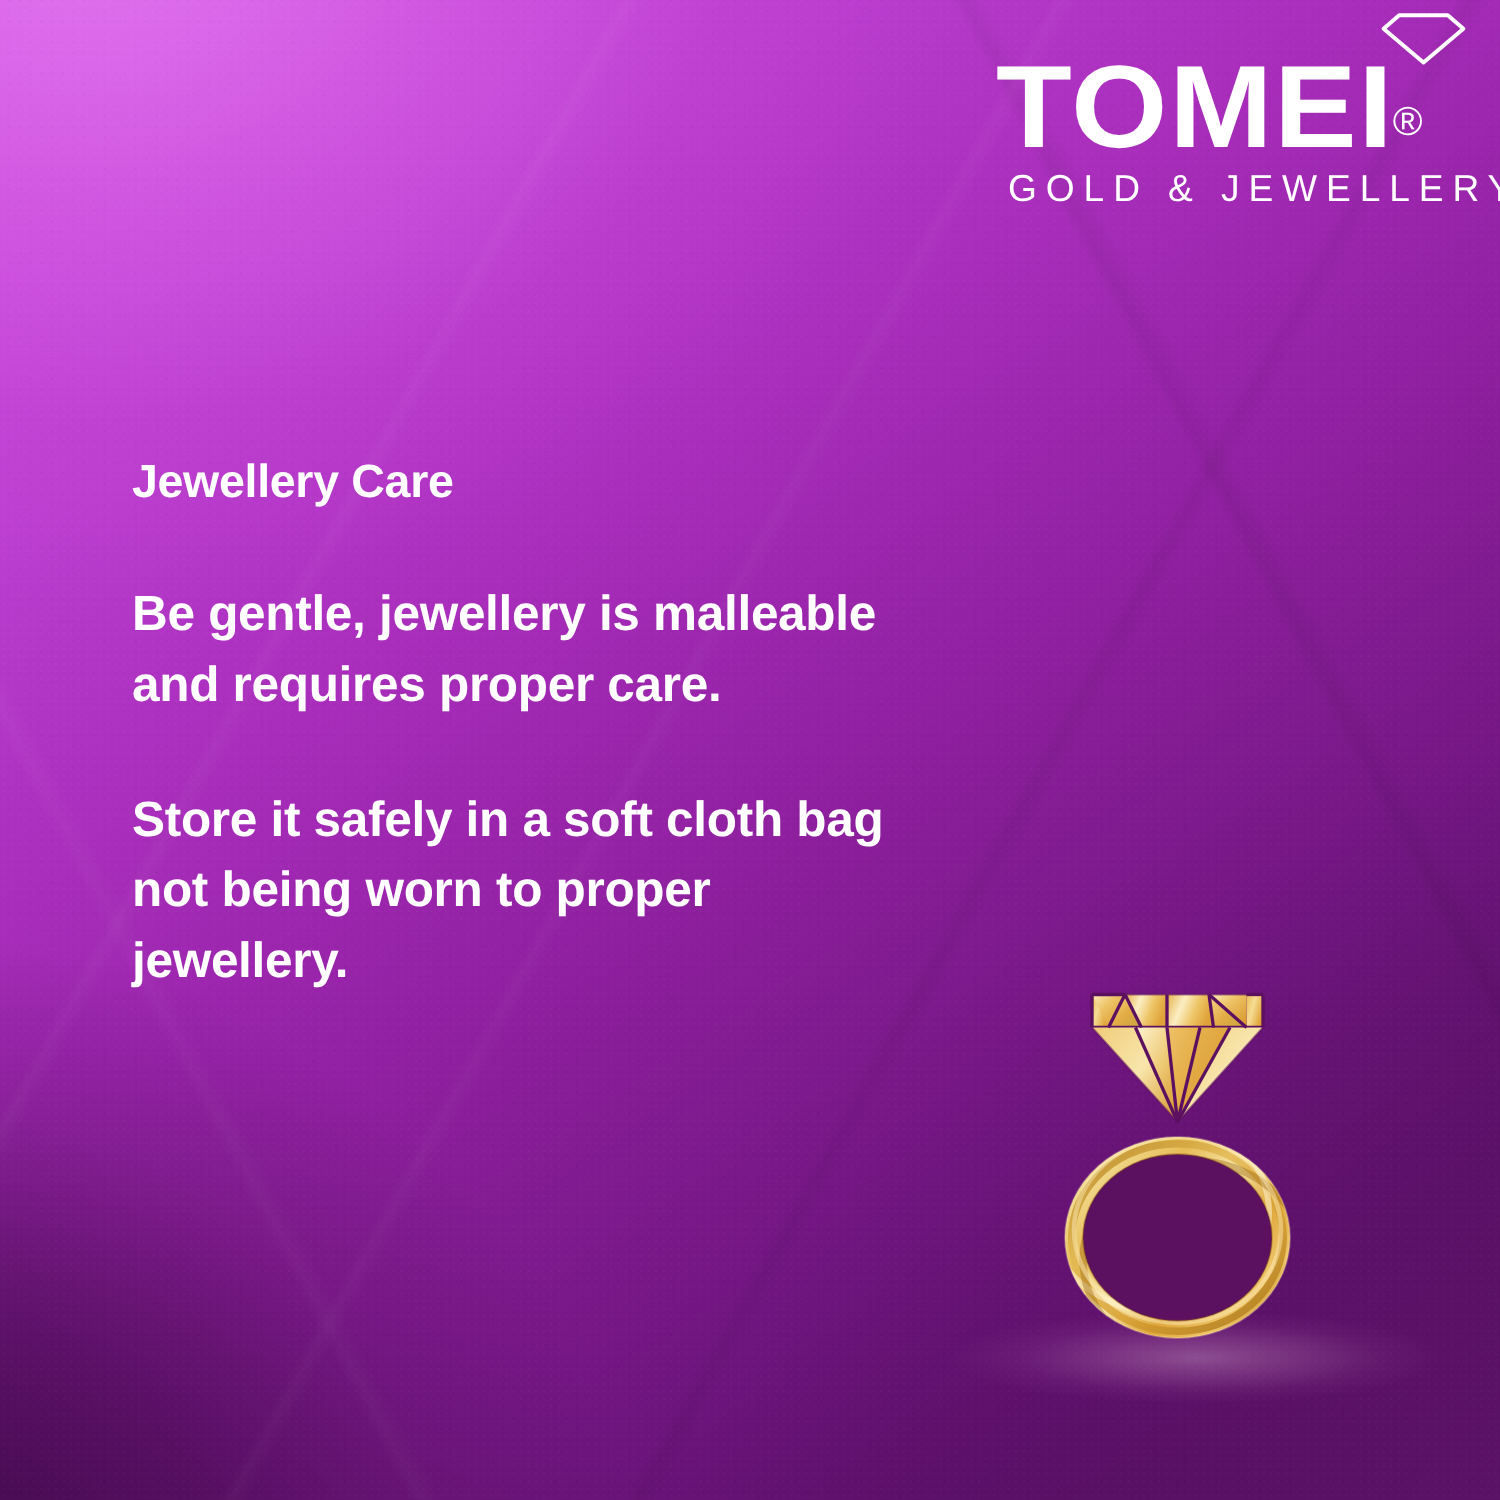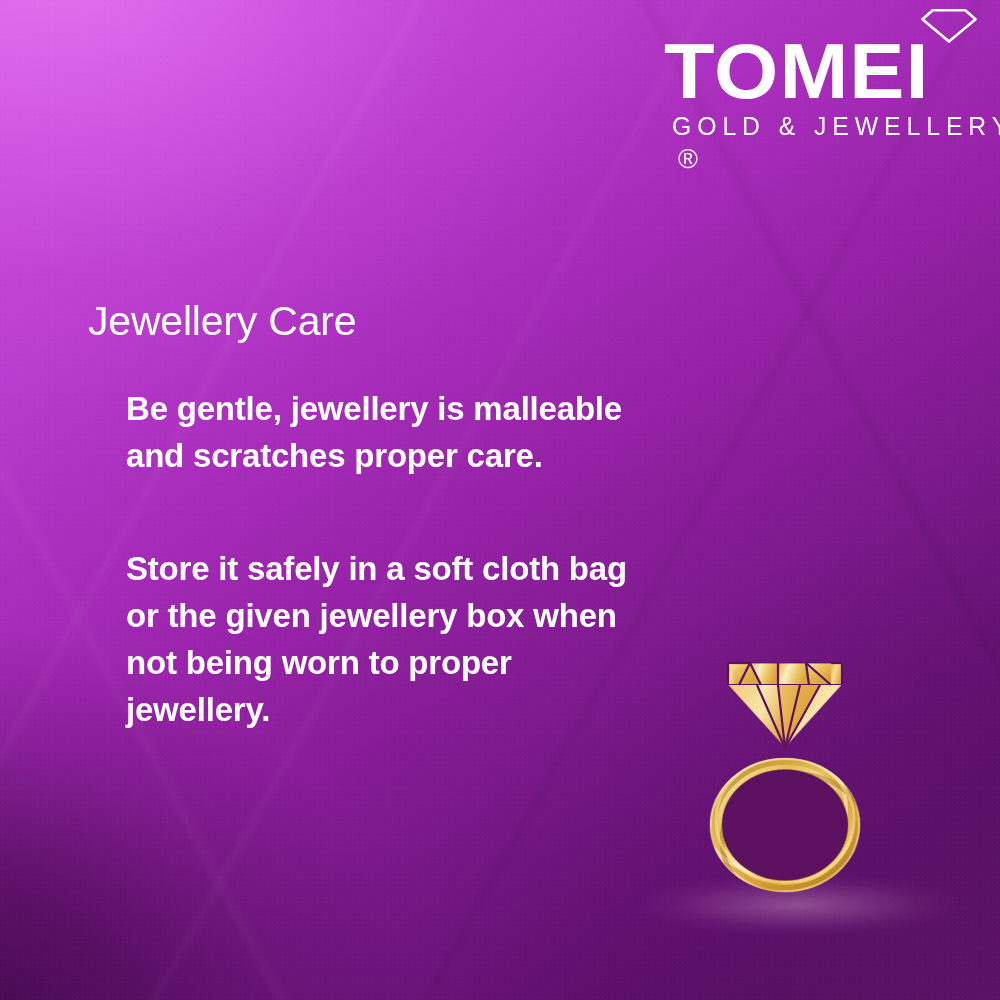--- a/index.html
+++ b/index.html
@@ -100,21 +100,20 @@
     top: 2px;
     width: 58px;
     height: 36px;
   }
   .logo-wordmark-row {
     position: absolute;
     left: 0;
     top: 26px;
     display: flex;
     align-items: flex-start;
-    flex-direction: column;
   }
   .logo-wordmark {
     font-size: 78px;
     line-height: 78px;
     font-weight: 700;
     color: #ffffff;
     letter-spacing: 1px;
     transform: scaleX(1.06);
     transform-origin: left top;
     font-family: "Liberation Sans", sans-serif;
@@ -139,40 +138,39 @@
     white-space: nowrap;
     transform: scaleX(0.99);
     transform-origin: left top;
   }
 
   
   .heading {
     position: absolute;
     left: 88px;
     top: 296px;
-    font-size: 41px;
+    font-size: 31px;
     line-height: 50px;
-    font-weight: 400;
+    font-weight: 700;
     color: #ffffff;
     letter-spacing: -0.2px;
     white-space: nowrap;
   }
   .para {
     position: absolute;
     left: 88px;
     width: 560px;
     font-size: 33px;
     line-height: 47px;
     font-weight: 700;
     color: #ffffff;
     letter-spacing: -0.2px;
-    margin-left: 38px;
   }
   .para-1 { top: 385px; }
-  .para-2 { top: 545px; }
+  .para-2 { top: 522px; }
   .para .line { display: block; white-space: nowrap; }
 
   
   .artwork {
     position: absolute;
     left: 668px;
     top: 630px;
     width: 250px;
     height: 320px;
   }
@@ -223,26 +221,25 @@
       <span class="logo-reg">®</span>
     </div>
 
     <div class="logo-tagline">GOLD &amp; JEWELLERY</div>
   </div>
 
   <div class="heading">Jewellery Care</div>
 
   <div class="para para-1">
     <span class="line">Be gentle, jewellery is malleable</span>
-    <span class="line">and scratches proper care.</span>
+    <span class="line">and requires proper care.</span>
   </div>
 
   <div class="para para-2">
     <span class="line">Store it safely in a soft cloth bag</span>
-    <span class="line">or the given jewellery box when</span>
     <span class="line">not being worn to proper</span>
     <span class="line">jewellery.</span>
   </div>
 
   <div class="artwork">
 
     <div class="floor-glow"></div>
 
     <svg class="ring-svg" viewBox="0 0 250 320">
       <defs>

